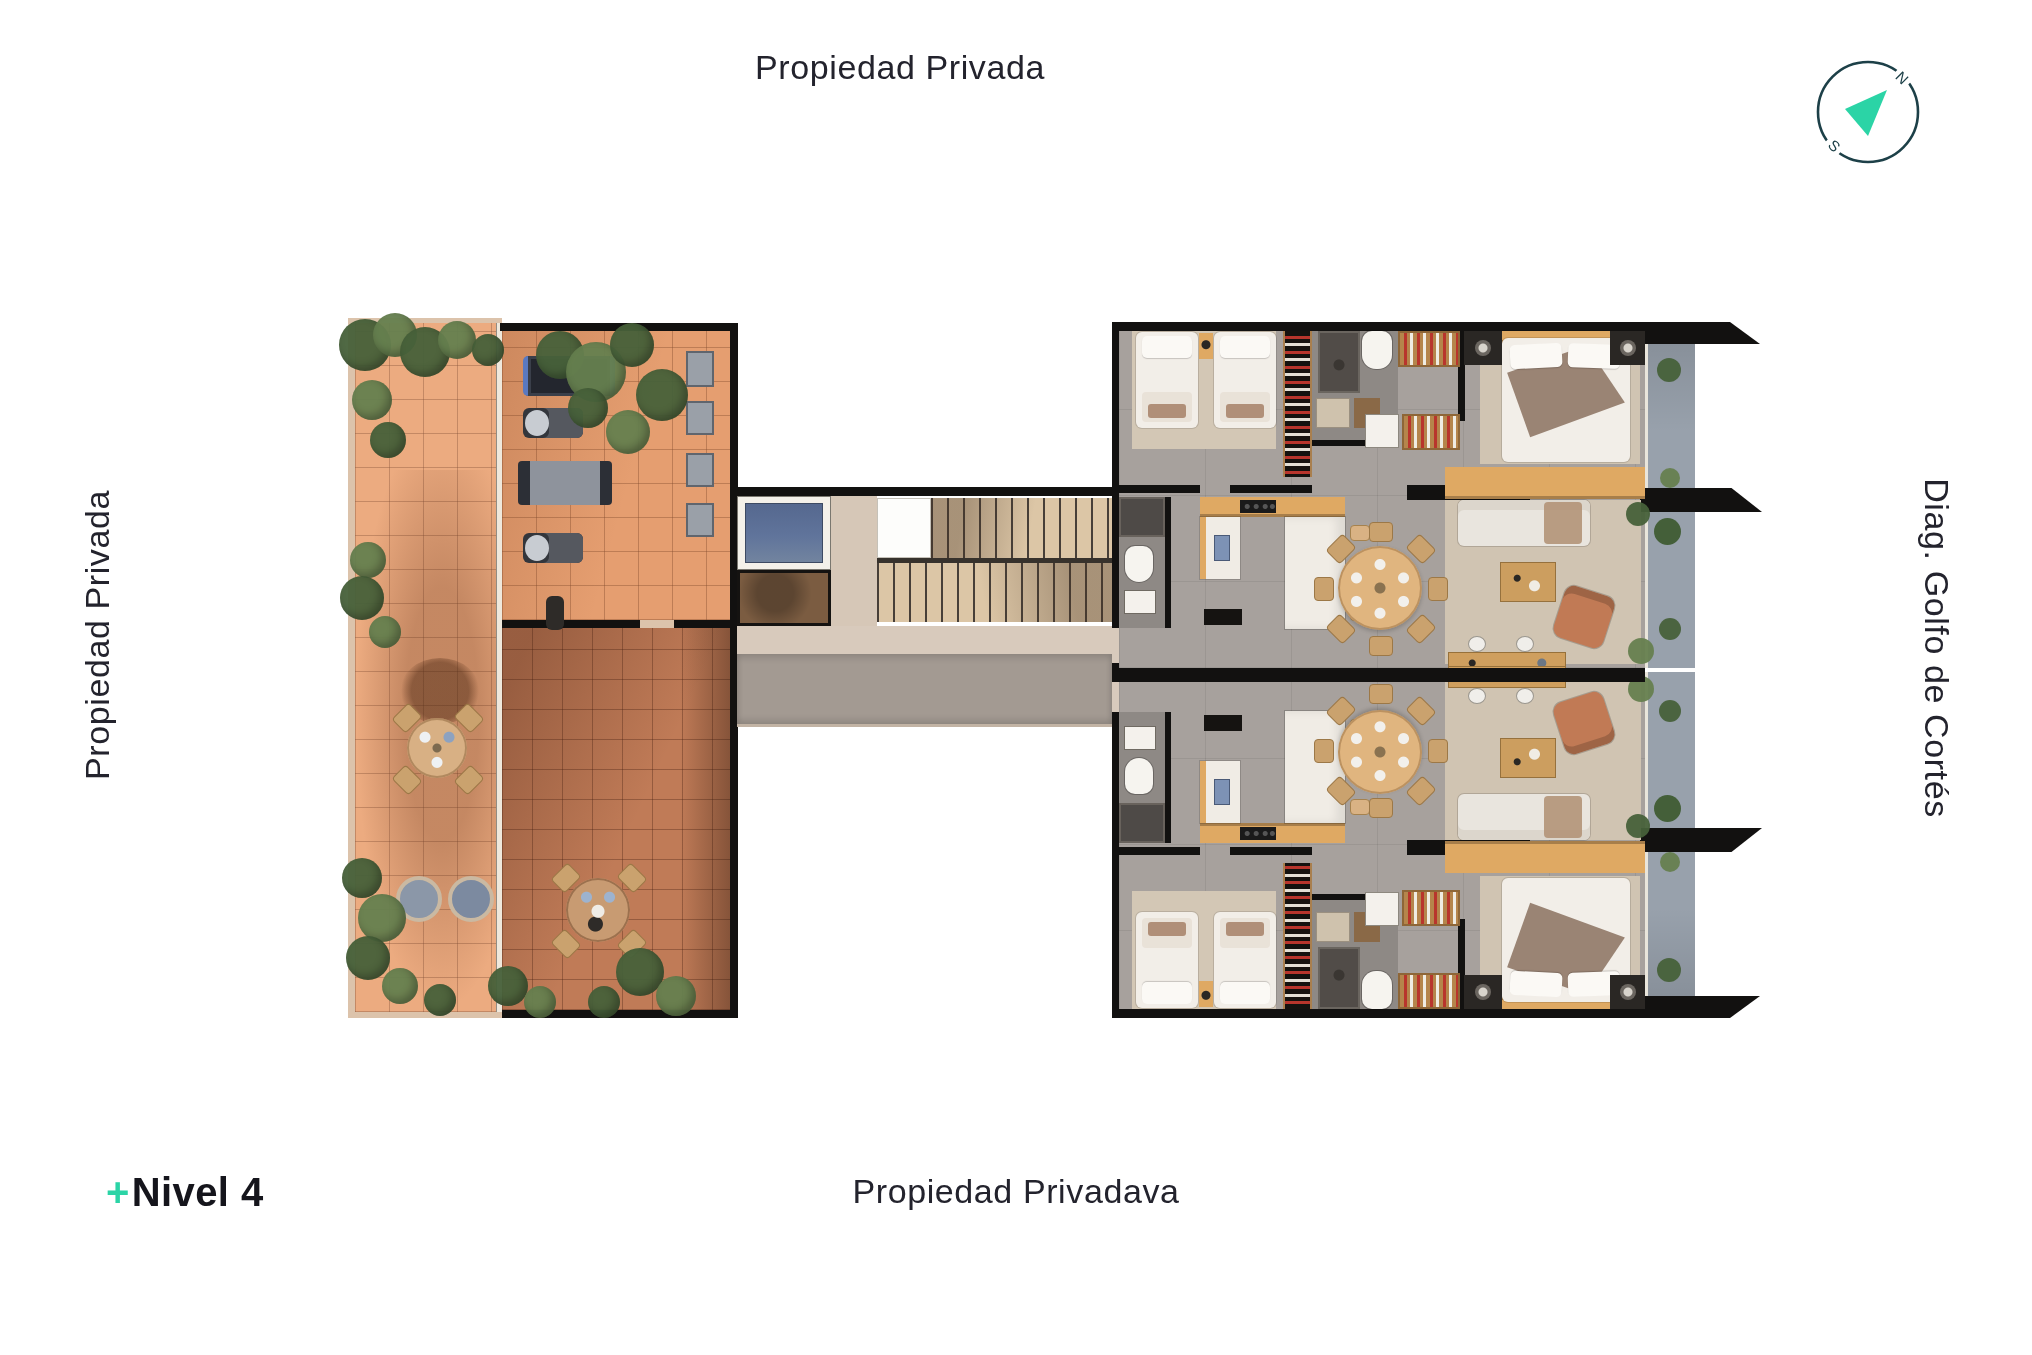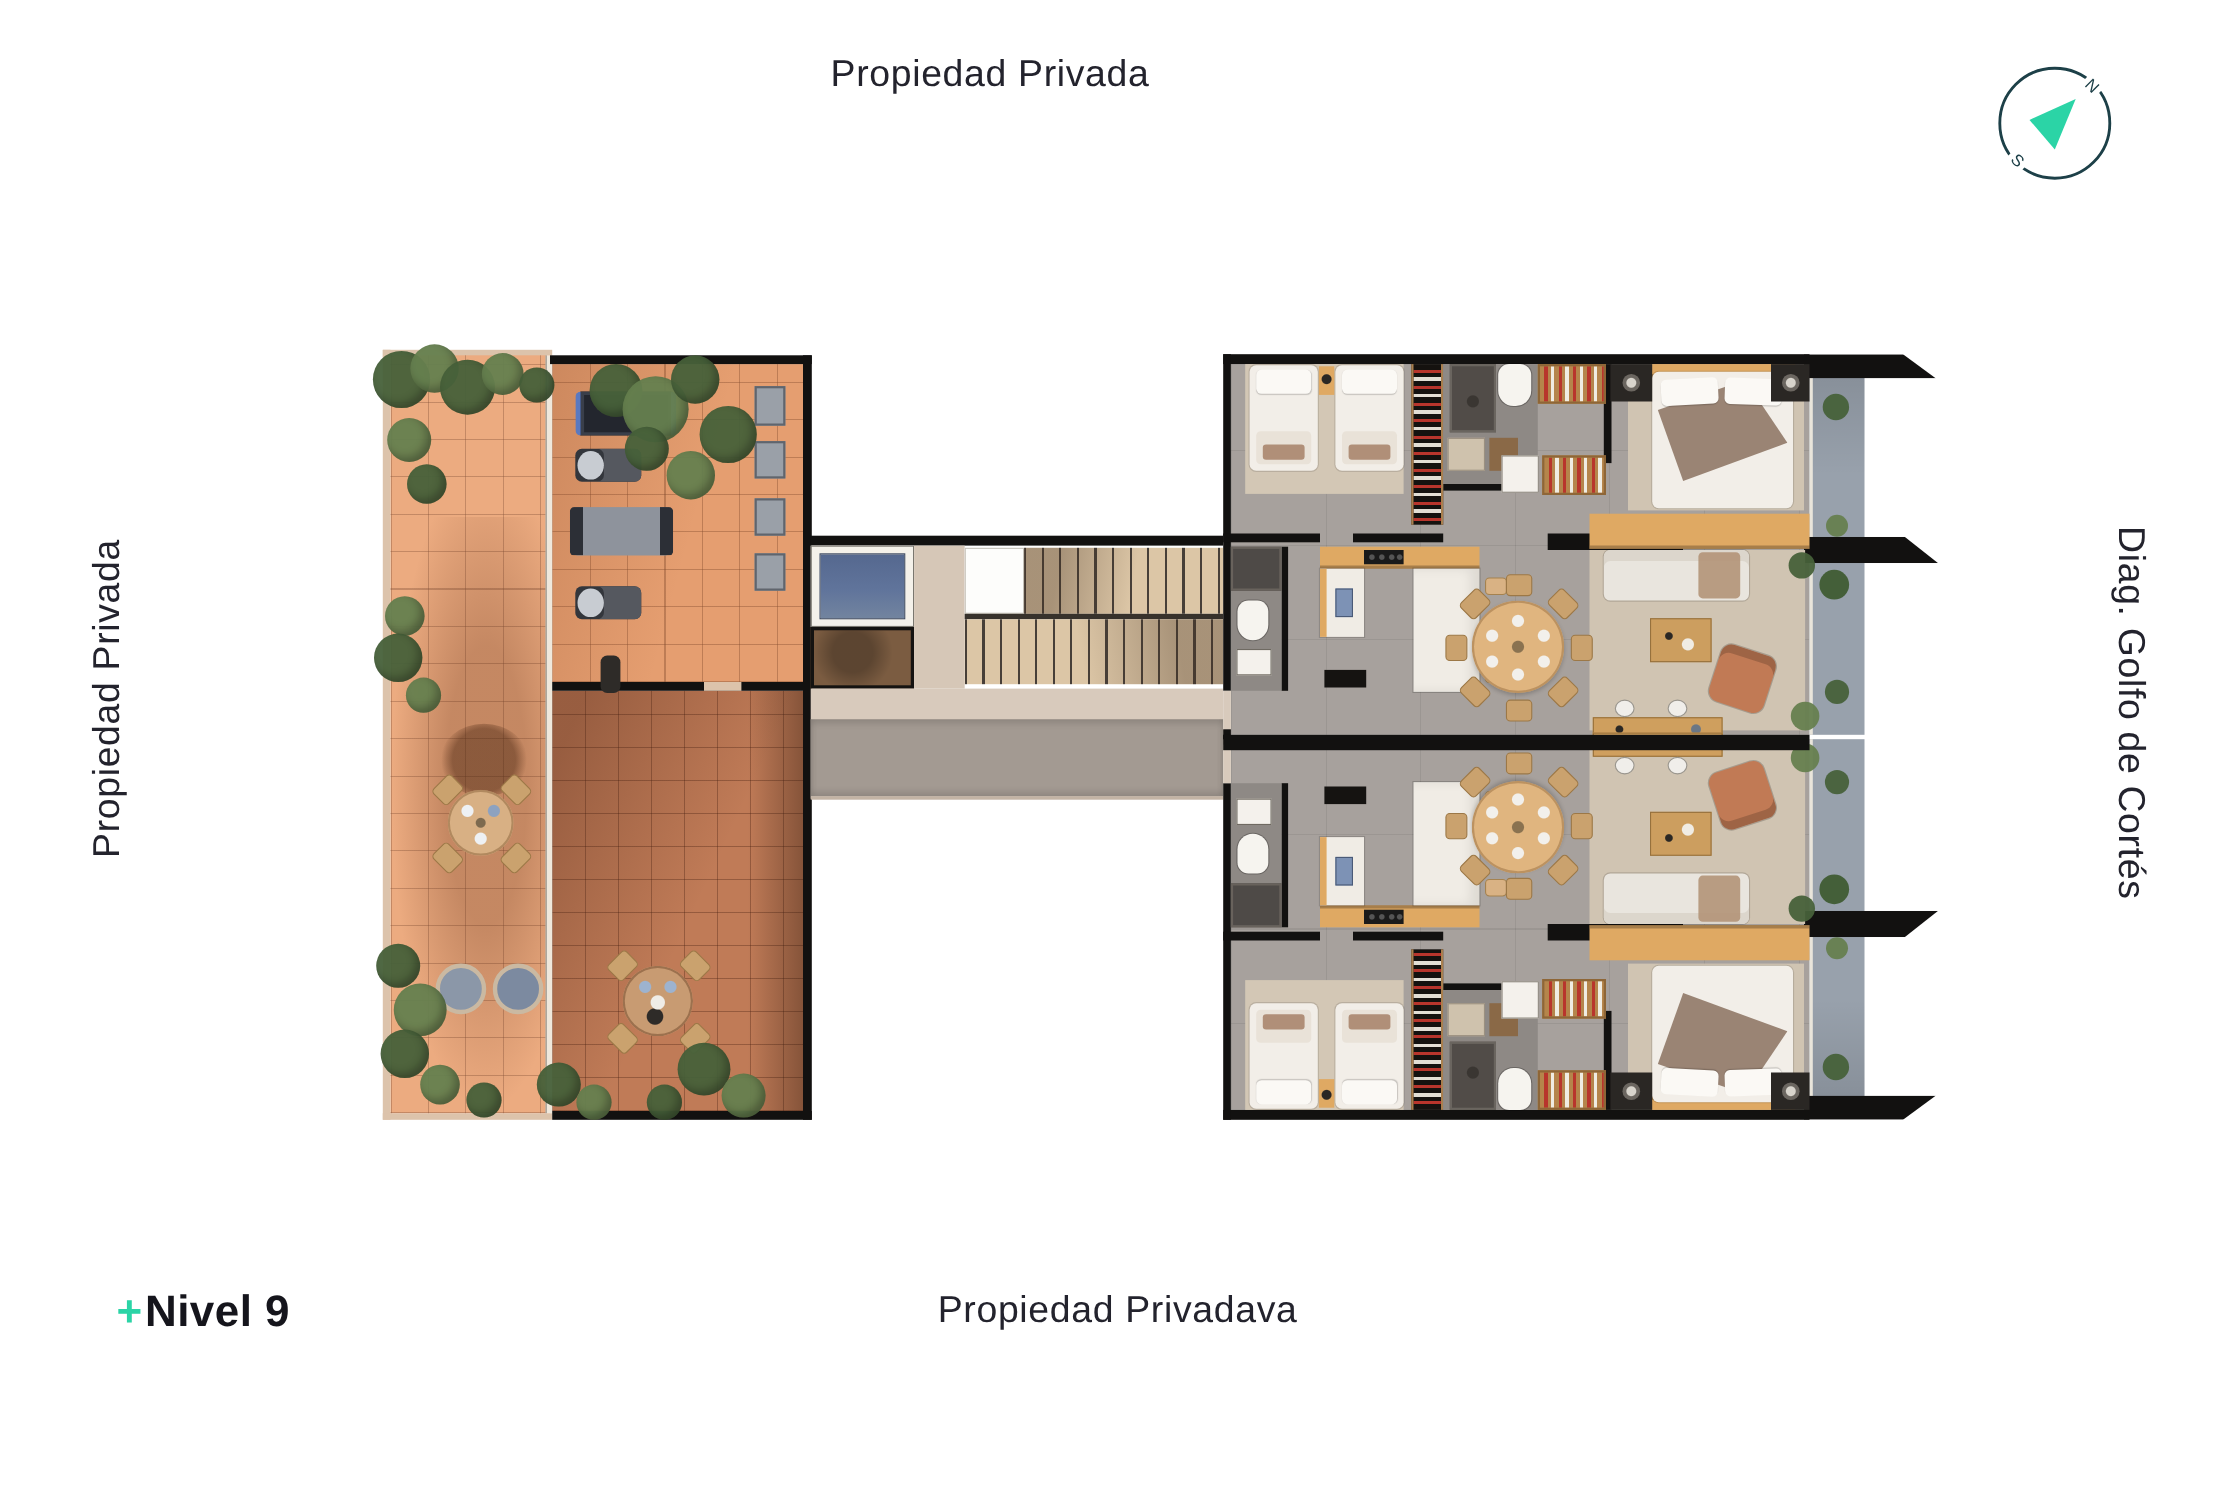--- a/index.html
+++ b/index.html
@@ -52,21 +52,21 @@
 </style>
 </head>
 <body>
 
 <div class="a label" style="left:580px;top:48px;width:640px;">Propiedad Privada</div>
 <div class="a label vlabel" style="left:-223px;top:613px;transform:rotate(-90deg);">Propiedad Privada</div>
 <div class="a label vlabel" style="left:1617px;top:626px;transform:rotate(90deg);">Diag. Golfo de Cortés</div>
 <div class="a label" style="left:696px;top:1172px;width:640px;">Propiedad Privadava</div>
 
 <div class="a level" style="left:106px;top:1170px;">
-  <span class="plus">+</span><span>Nivel 9</span>
+  <span class="plus">+</span><span>Nivel 4</span>
 </div>
 
 <svg class="a" style="left:1808px;top:52px;" width="120" height="120" viewBox="0 0 120 120">
   <circle cx="60" cy="60" r="50" fill="none" stroke="#1d4048" stroke-width="2.6"></circle>
   <g transform="rotate(45 60 60)">
     <rect x="51" y="0" width="18" height="22" fill="#ffffff"></rect>
     <text x="60" y="17" text-anchor="middle" font-size="15" fill="#1d4048">N</text>
     <rect x="51" y="98" width="18" height="22" fill="#ffffff"></rect>
     <text x="60" y="113" text-anchor="middle" font-size="15" fill="#1d4048">S</text>
   </g>

